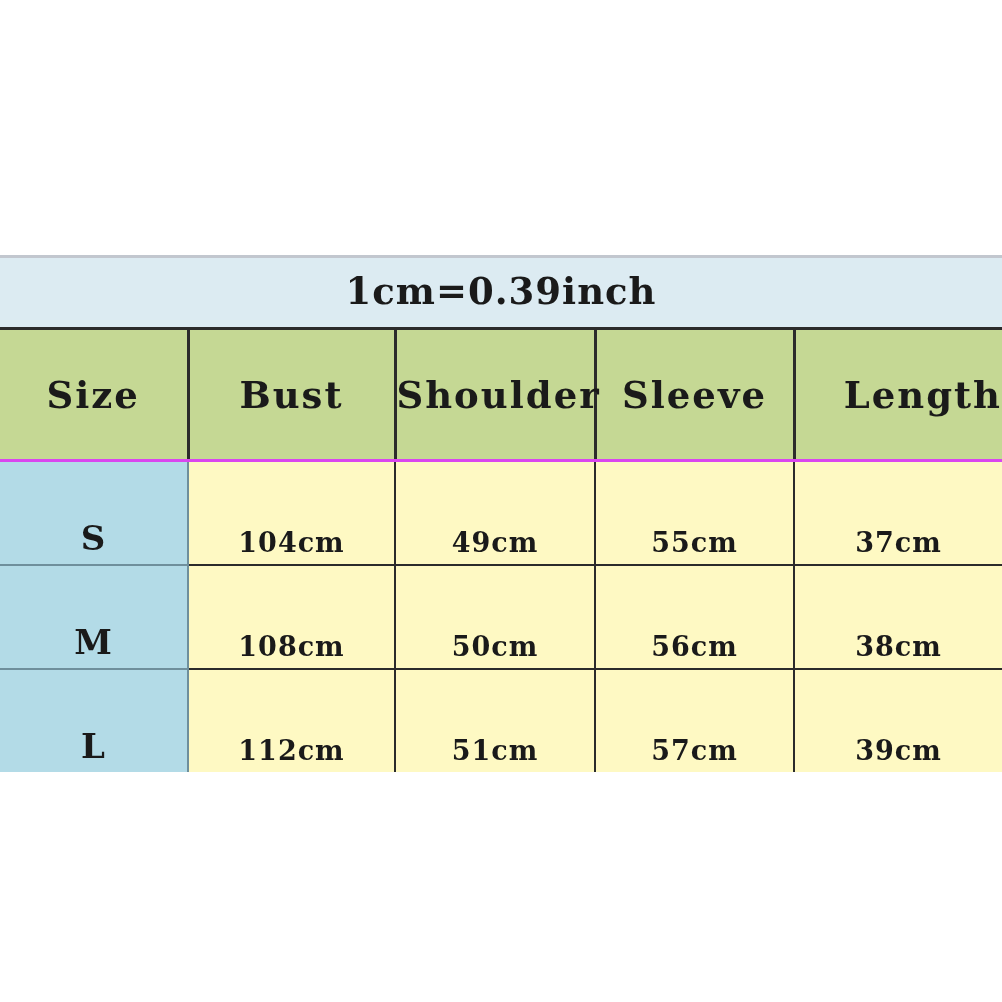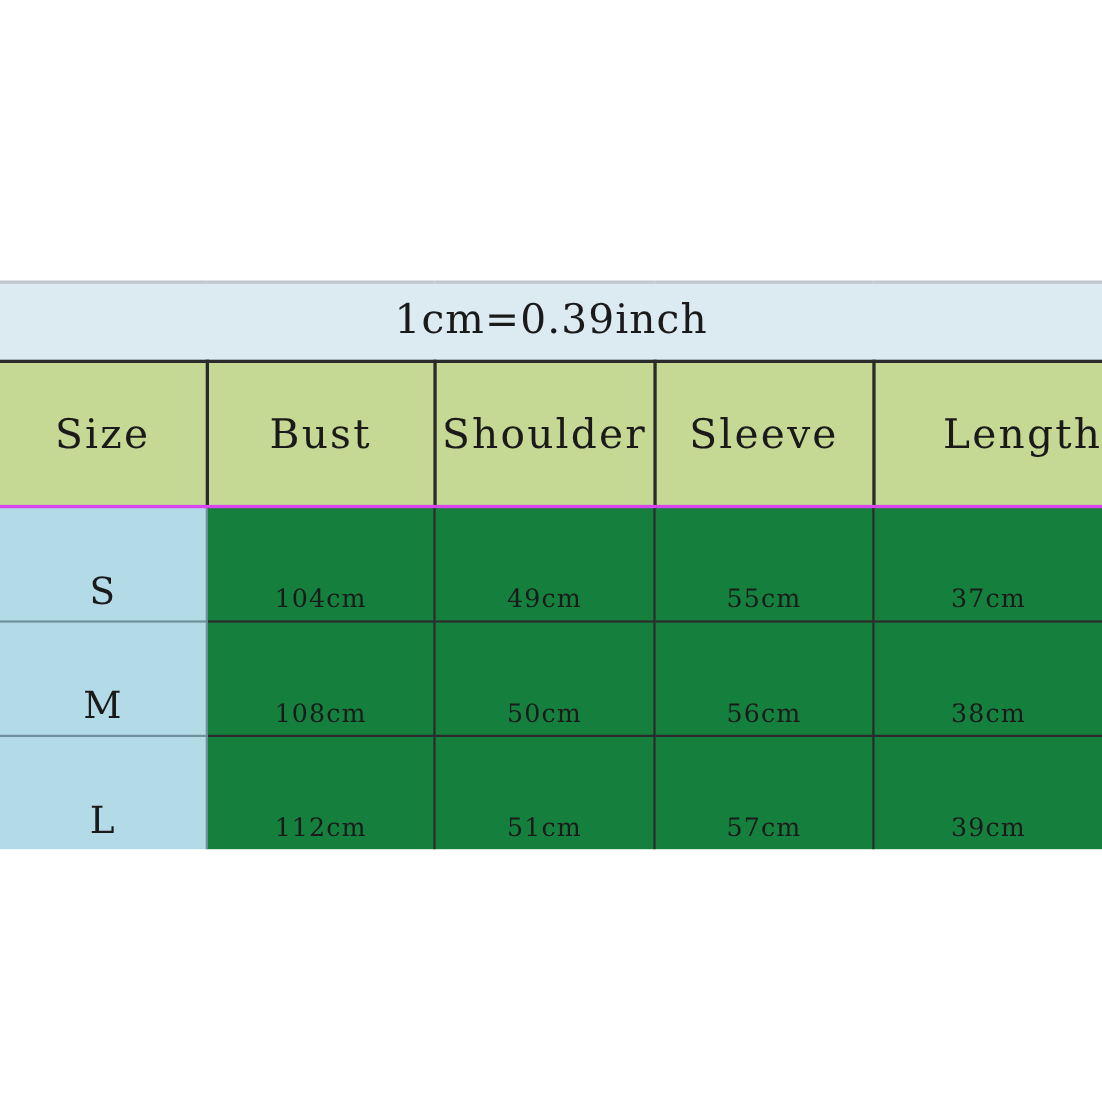--- a/index.html
+++ b/index.html
@@ -12,20 +12,21 @@
     height: 1002px;
     overflow: hidden;
     font-family: "DejaVu Serif", "Liberation Serif", serif;
   }
 
   .page {
     position: relative;
     width: 854px;
     height: 1002px;
     background: #ffffff;
+    font-weight: bold;
   }
 
   
   .size-table {
     position: absolute;
     left: 0;
     top: 255px;
     width: 1002px;
     border-collapse: collapse;
     table-layout: fixed;
@@ -63,24 +64,24 @@
     vertical-align: middle;
   }
   .header-row td:last-child {
     border-right: none;
     text-align: right;
   }
 
   
   .data-row td {
     height: 96px;
-    background: #15803d;
+    background: #fef9c3;
     border-right: 2px solid #2b2b2b;
     border-bottom: 2px solid #2b2b2b;
-    font-size: 23px;
+    font-size: 27px;
     letter-spacing: 1px;
     padding-bottom: 6px;
   }
   .data-row td:last-child {
     border-right: none;
   }
   .data-row td.size-cell {
     background: #b3dbe7;
     border-right: 2px solid #6f8f9c;
     border-bottom: 2px solid #6f8f9c;

